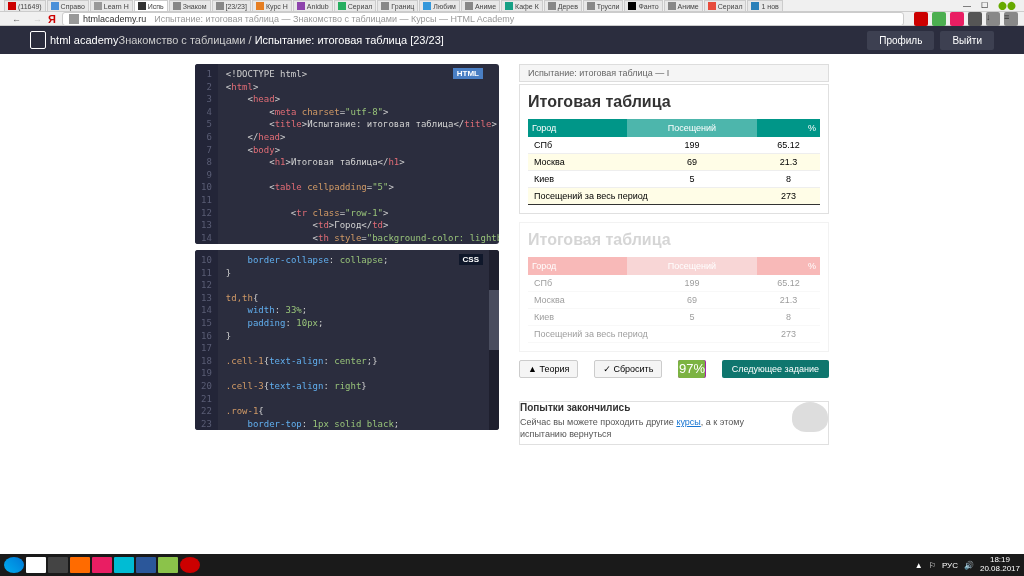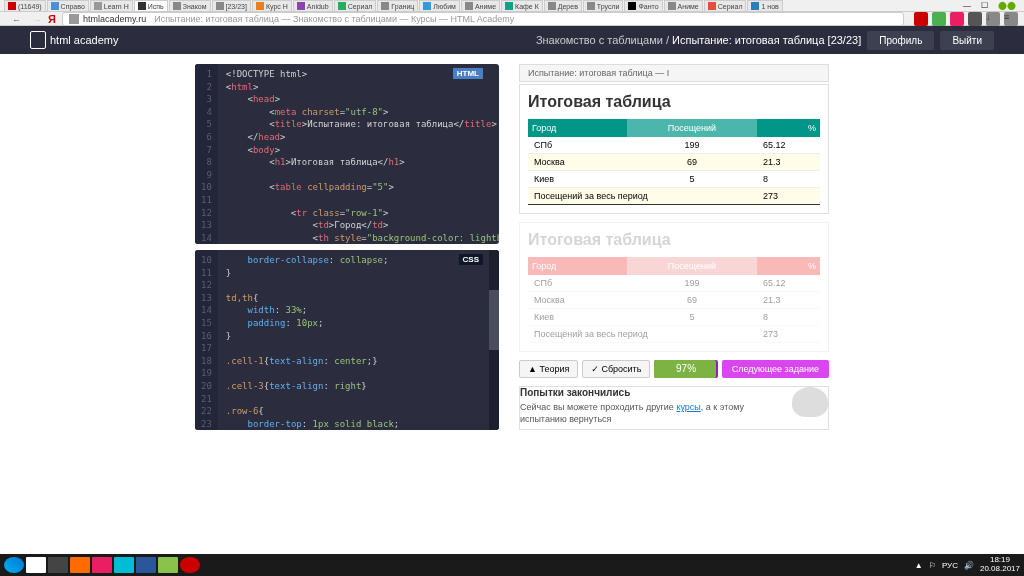--- a/index.html
+++ b/index.html
@@ -9,21 +9,21 @@
 .tab.active{background:#fff}
 .tab-icon{width:8px;height:8px;margin-right:2px;background:#888;display:inline-block}
 .address-bar{height:14px;background:#f0f0f0;border-bottom:1px solid #ccc;display:flex;align-items:center;padding:0 6px;font-size:9px;color:#333}
 .nav-arrow{padding:0 6px;color:#666;cursor:pointer}
 .url-box{flex:1;background:#fff;border:1px solid #ccc;border-radius:3px;padding:1px 6px;margin:0 6px;display:flex;align-items:center}
 .url-icon{width:10px;height:10px;background:#999;margin-right:4px}
 .toolbar-icon{width:14px;height:14px;margin-left:4px;border-radius:2px}
 .main-header{height:28px;background:#2b2d3e;display:flex;align-items:center;padding:0 30px;color:#fff}
 .logo{display:flex;align-items:center;font-size:11px}
 .logo-shield{width:16px;height:18px;border:1px solid #fff;border-radius:2px;margin-right:4px}
-.breadcrumb{flex:1;text-align:right;font-size:11px;color:#ccc}
+.breadcrumb{flex:1;text-align:left;font-size:11px;color:#ccc}
 .breadcrumb .current{color:#fff}
 .header-btn{background:#3d4051;color:#fff;border:none;padding:4px 12px;margin-left:6px;font-size:10px;border-radius:2px;cursor:pointer}
 .content{display:flex;padding:10px 195px;gap:20px;background:#fff}
 .left-col{flex:1;min-width:300px}
 .right-col{width:310px}
 .code-panel{background:#2b2d3e;border-radius:3px;margin-bottom:6px;position:relative;overflow:hidden}
 .code-badge{position:absolute;top:4px;right:16px;background:#4a7fc4;color:#fff;font-size:8px;padding:1px 4px;font-weight:bold}
 .code-badge.css{background:#0f172a}
 .code-content{display:flex;font-family:monospace;font-size:9px;line-height:1.4;height:180px;overflow:hidden}
 .line-numbers{background:#232538;color:#5a5d75;padding:4px 6px;text-align:right;user-select:none}
@@ -41,37 +41,37 @@
 .btn-red{background:#d9534f;border:1px solid #c9302c;color:#fff;padding:4px 10px;font-size:10px;border-radius:2px;cursor:pointer}
 .preview-tabs{background:#f5f5f5;border:1px solid #ddd;padding:3px 8px;font-size:9px;color:#666;margin-bottom:2px}
 .preview-panel{background:#fff;border:1px solid #e0e0e0;padding:8px;margin-bottom:8px}
 .preview-title{font-size:16px;font-weight:bold;color:#333;margin-bottom:8px}
 .result-table{width:100%;border-collapse:collapse;font-size:9px}
 .result-table th{background:#009688;color:#fff;padding:4px;text-align:left;font-weight:normal}
 .result-table th.highlight{background:#4db6ac}
 .result-table th.right{text-align:right}
 .result-table td{padding:3px 6px;border-bottom:1px solid #eee}
 .result-table td.center{text-align:center}
-.result-table td.right{text-align:left}
+.result-table td.right{text-align:center}
 .result-table tr.total{background:#fffde7}
 .result-table tr.row-band td{border-top:1px solid #333;border-bottom:1px solid #333}
 .result-tabs{display:flex;background:#f5f5f5;border:1px solid #ddd;font-size:9px}
 .result-tab{padding:3px 8px;color:#555;cursor:pointer;border-right:1px solid #ddd}
 .result-tab.active{background:#e0e0e0}
 .result-tab.q{padding:3px 6px}
 .diff-panel{background:#fff;border:1px solid #e0e0e0;padding:8px;margin-bottom:8px;opacity:.4}
 .diff-panel .preview-title{color:#999}
 .diff-panel .result-table th{background:#ef5350}
 .diff-panel .result-table th.highlight{background:#ef9a9a}
-.bottom-bar{display:flex;gap:4px;align-items:flex-start;margin-bottom:8px}
+.bottom-bar{display:flex;gap:16px;align-items:flex-start;margin-bottom:23px}
 .btn-theory{background:#f5f5f5;border:1px solid #ccc;padding:3px 8px;font-size:9px;border-radius:2px;cursor:pointer}
-.progress{flex:1;height:18px;background:#a21caf;border-radius:2px;position:relative;color:#fff;text-align:center;font-size:10px;line-height:18px}
+.progress{flex:1;height:18px;background:#a21caf;border-radius:2px;position:relative;color:#fff;text-align:center;font-size:13px;line-height:18px}
 .progress-fill{position:absolute;left:0;top:0;height:100%;width:97%;background:#7cb342;border-radius:2px}
 .progress-text{position:relative}
-.btn-next{background:#d946ef;color:#fff;border:none;padding:4px 10px;font-size:9px;border-radius:2px;cursor:pointer}
+.btn-next{background:#0f766e;color:#fff;border:none;padding:4px 10px;font-size:9px;border-radius:2px;cursor:pointer}
 .info-panel{background:#fff;border:1px solid #e0e0e0;padding:0;font-size:9px;color:#555}
 .info-title{font-weight:bold;font-size:10px;color:#333;margin-bottom:4px}
 .info-panel p{margin-bottom:4px;line-height:1.3}
 .info-panel a{color:#1976d2}
 .cat-icon{float:right;width:36px;height:30px;background:#ddd;border-radius:50% 50% 40% 40%;position:relative}
 .taskbar{position:fixed;bottom:0;left:0;right:0;height:22px;background:#1a1a1a;display:flex;align-items:center;padding:0 4px}
 .task-icon{width:20px;height:16px;margin-right:2px;border-radius:1px}
 .taskbar-right{margin-left:auto;display:flex;align-items:center;color:#fff;font-size:8px;gap:6px}
 .time-block{text-align:center;line-height:1.1}
 .browser-icons{display:flex;margin-left:auto;gap:2px}
@@ -233,21 +233,21 @@
 
 <span class="sel">td,th</span>{
     <span class="prop">width</span>: <span class="val">33%</span>;
     <span class="prop">padding</span>: <span class="val">10px</span>;
 }
 
 <span class="sel">.cell-1</span>{<span class="prop">text-align</span>: <span class="val">center</span>;}
 
 <span class="sel">.cell-3</span>{<span class="prop">text-align</span>: <span class="val">right</span>}
 
-<span class="sel">.row-6</span>{
+<span class="sel">.row-1</span>{
     <span class="prop">border-top</span>: <span class="val">1px solid black</span>;
     : ;
     : ;
     : ;
 }</div>
         <div class="scrollbar">
             <div class="scrollbar-thumb" style="margin-top:40px"></div>
           </div>
       </div>
     </div>

